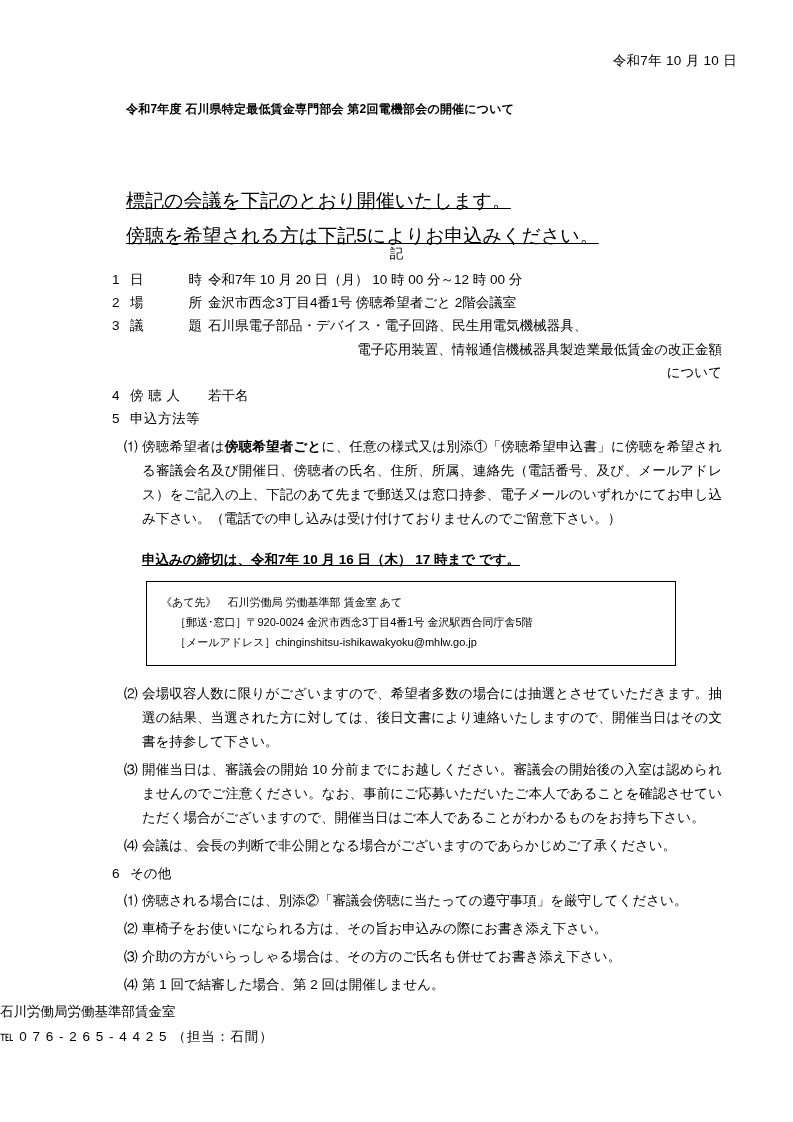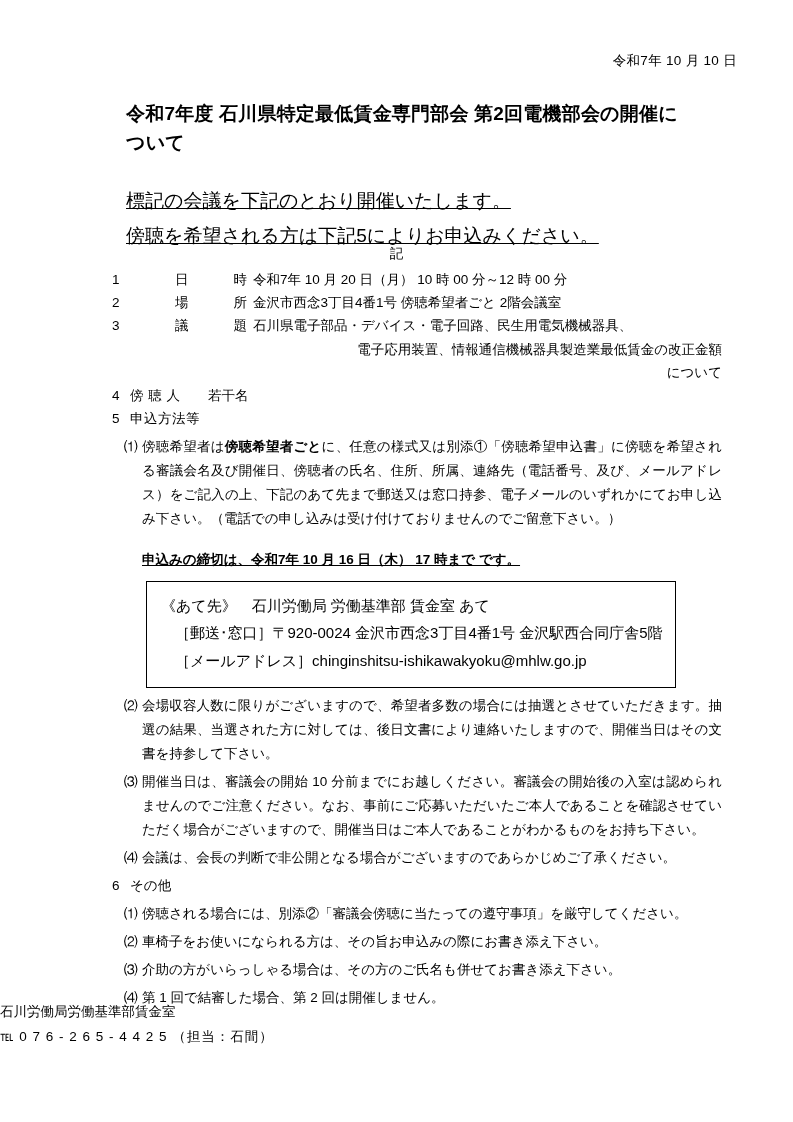--- a/index.html
+++ b/index.html
@@ -27,21 +27,21 @@
     top: 52px;
     right: 56px;
     font-size: 13.5px;
     letter-spacing: 0.3px;
   }
   .doc-title {
     position: absolute;
     top: 100px;
     left: 126px;
     width: 560px;
-    font-size: 19px;
+    font-size: 12px;
     font-weight: bold;
     line-height: 1.5;
     letter-spacing: 0.2px;
   }
   .intro {
     position: absolute;
     top: 183px;
     left: 126px;
     font-size: 19px;
     line-height: 1.85;
@@ -71,21 +71,20 @@
     width: 18px;
     flex: 0 0 18px;
   }
   .item-label {
     width: 78px;
     flex: 0 0 78px;
     letter-spacing: 0.5px;
   }
   .item-label.spaced {
     letter-spacing: 6px;
-    margin-left: 45px;
   }
   .item-value {
     flex: 1;
   }
   .item-cont {
     margin-left: 96px;
     line-height: 1.72;
     text-align: right;
   }
   .sub-list {
@@ -114,26 +113,26 @@
   .underline-bold {
     font-weight: bold;
     text-decoration: underline;
   }
   .deadline {
     margin-top: 20px;
     margin-left: 30px;
     font-size: 13.5px;
   }
   .addr-box {
-    margin: 12px 0 6px 34px;
+    margin: 12px 0 16px 34px;
     border: 1px solid #000;
     width: 530px;
     padding: 10px 0 12px 14px;
     box-sizing: border-box;
-    font-size: 15px;
+    font-size: 11px;
     line-height: 1.85;
   }
   .addr-line-2 {
     padding-left: 14px;
   }
   .addr-line-3 {
     padding-left: 14px;
   }
   .mono-addr {
     font-family: "Liberation Sans", sans-serif;

